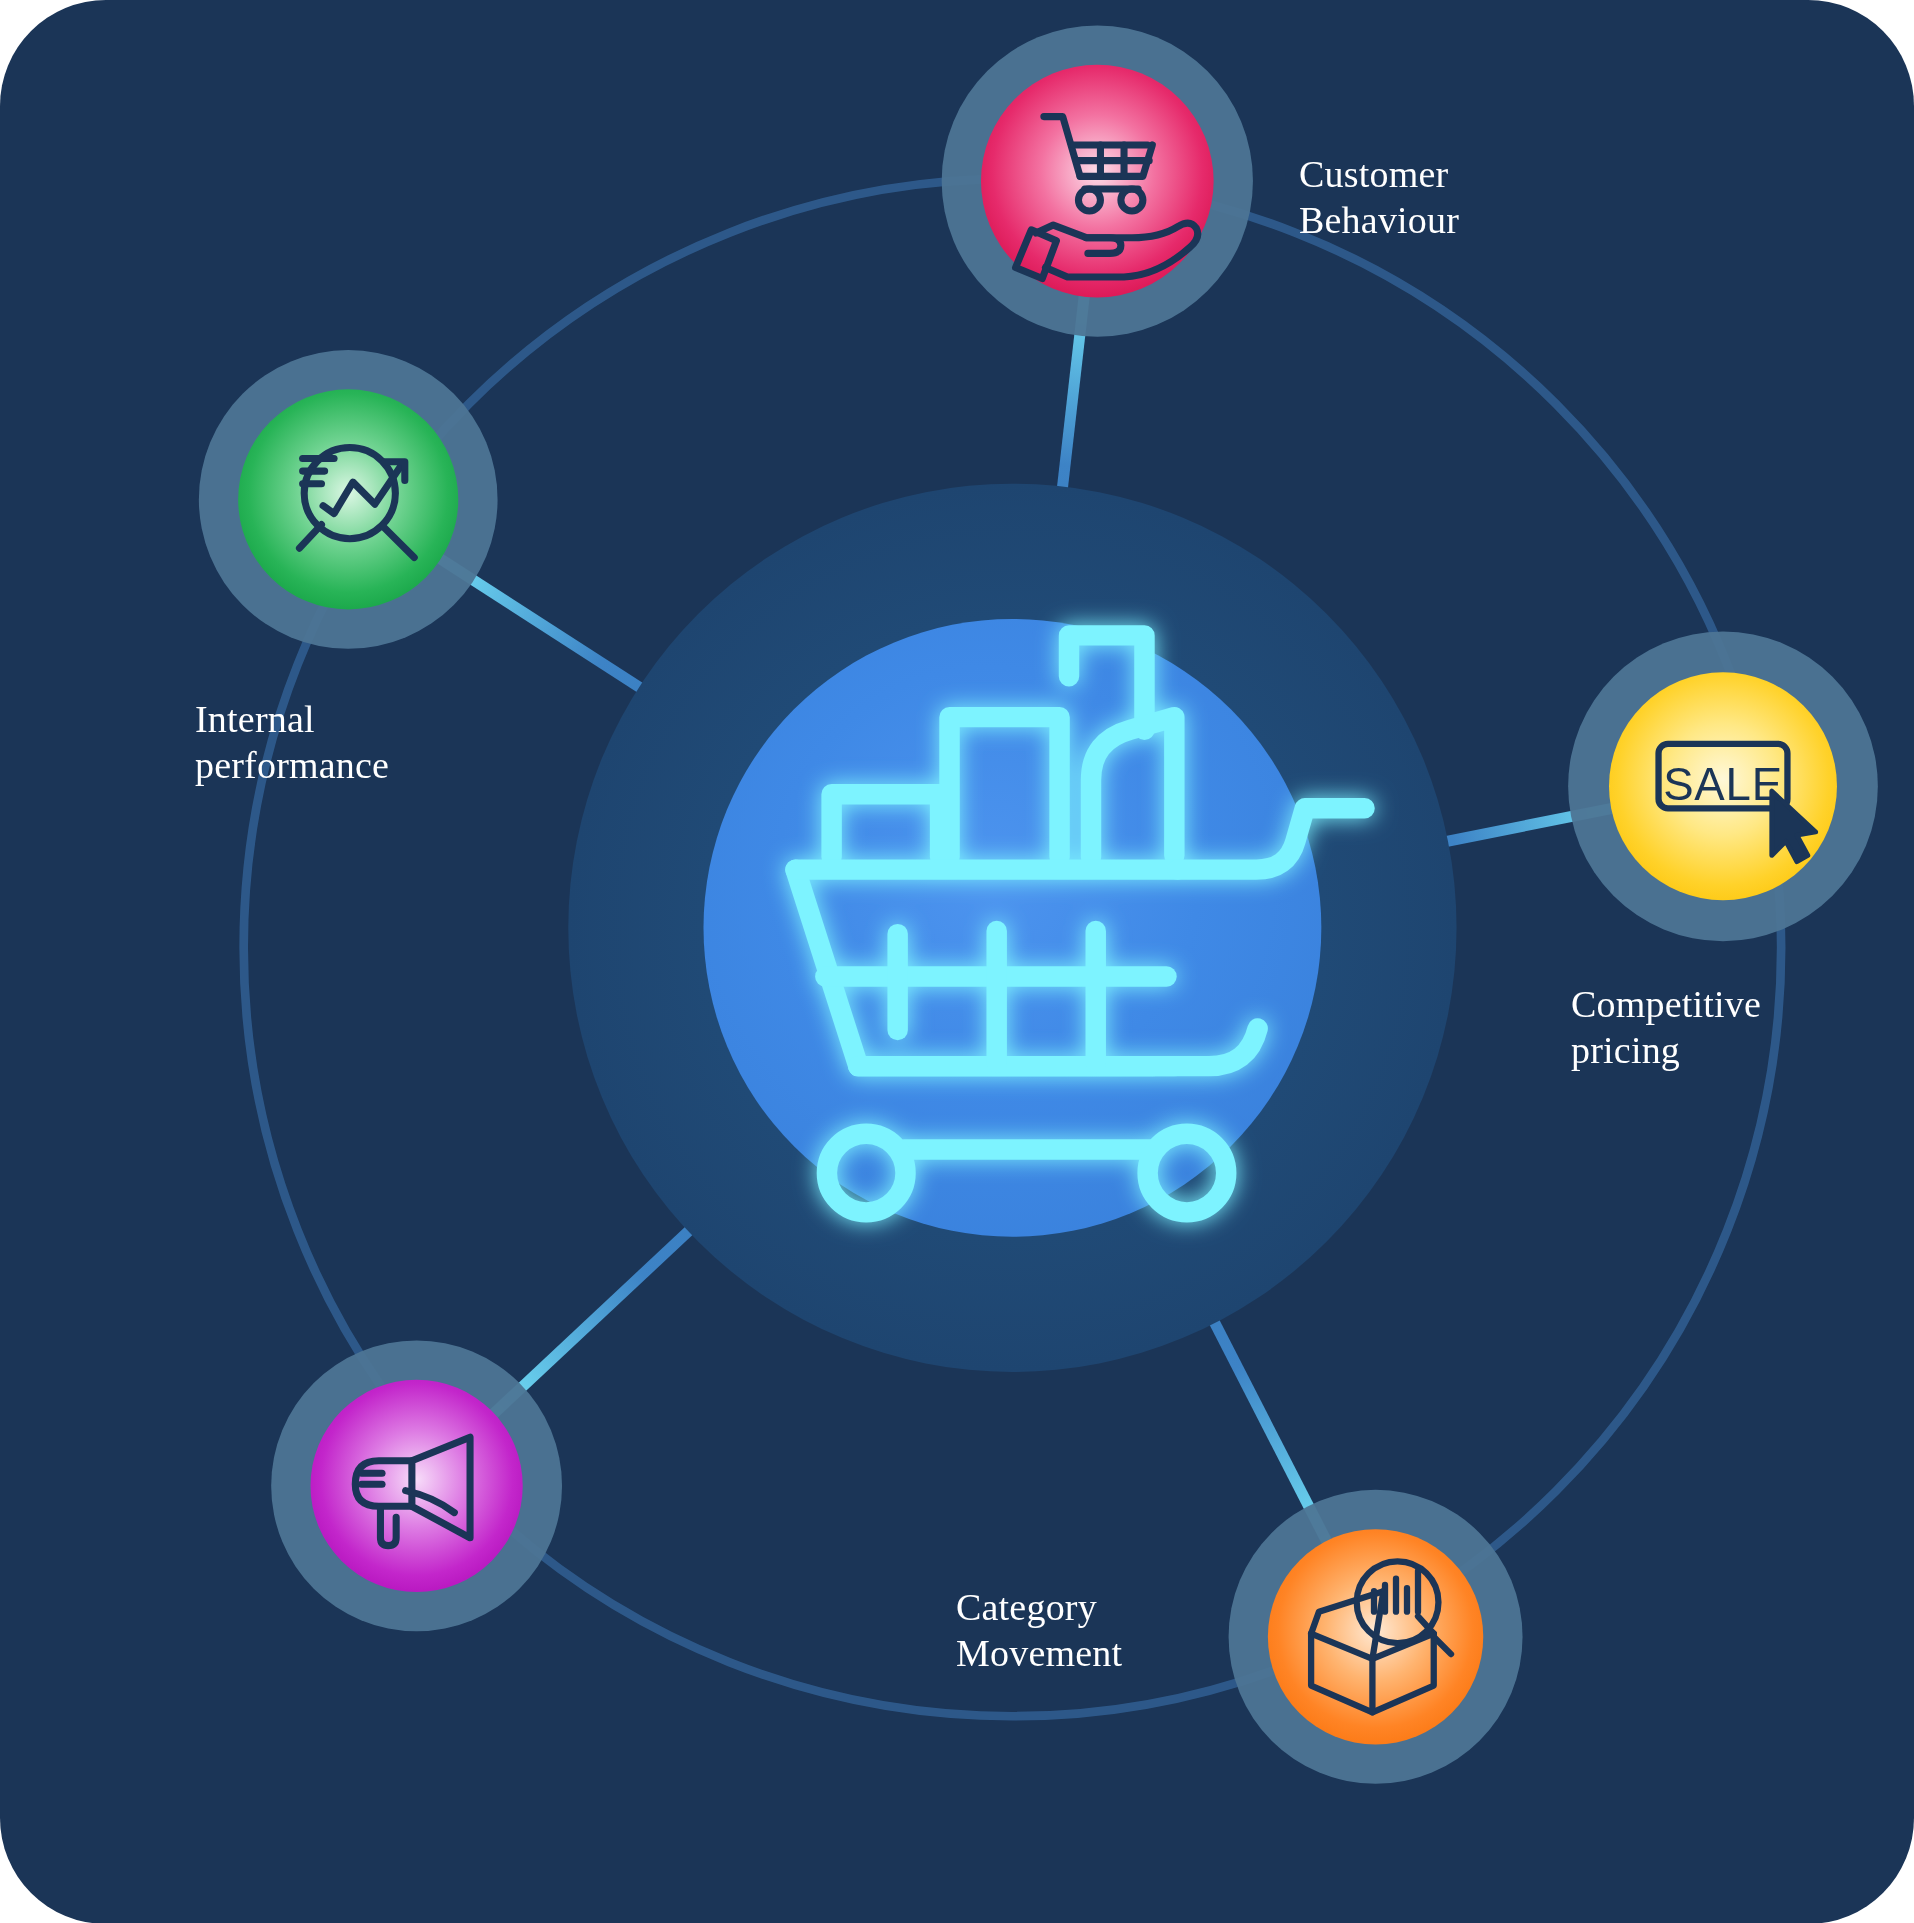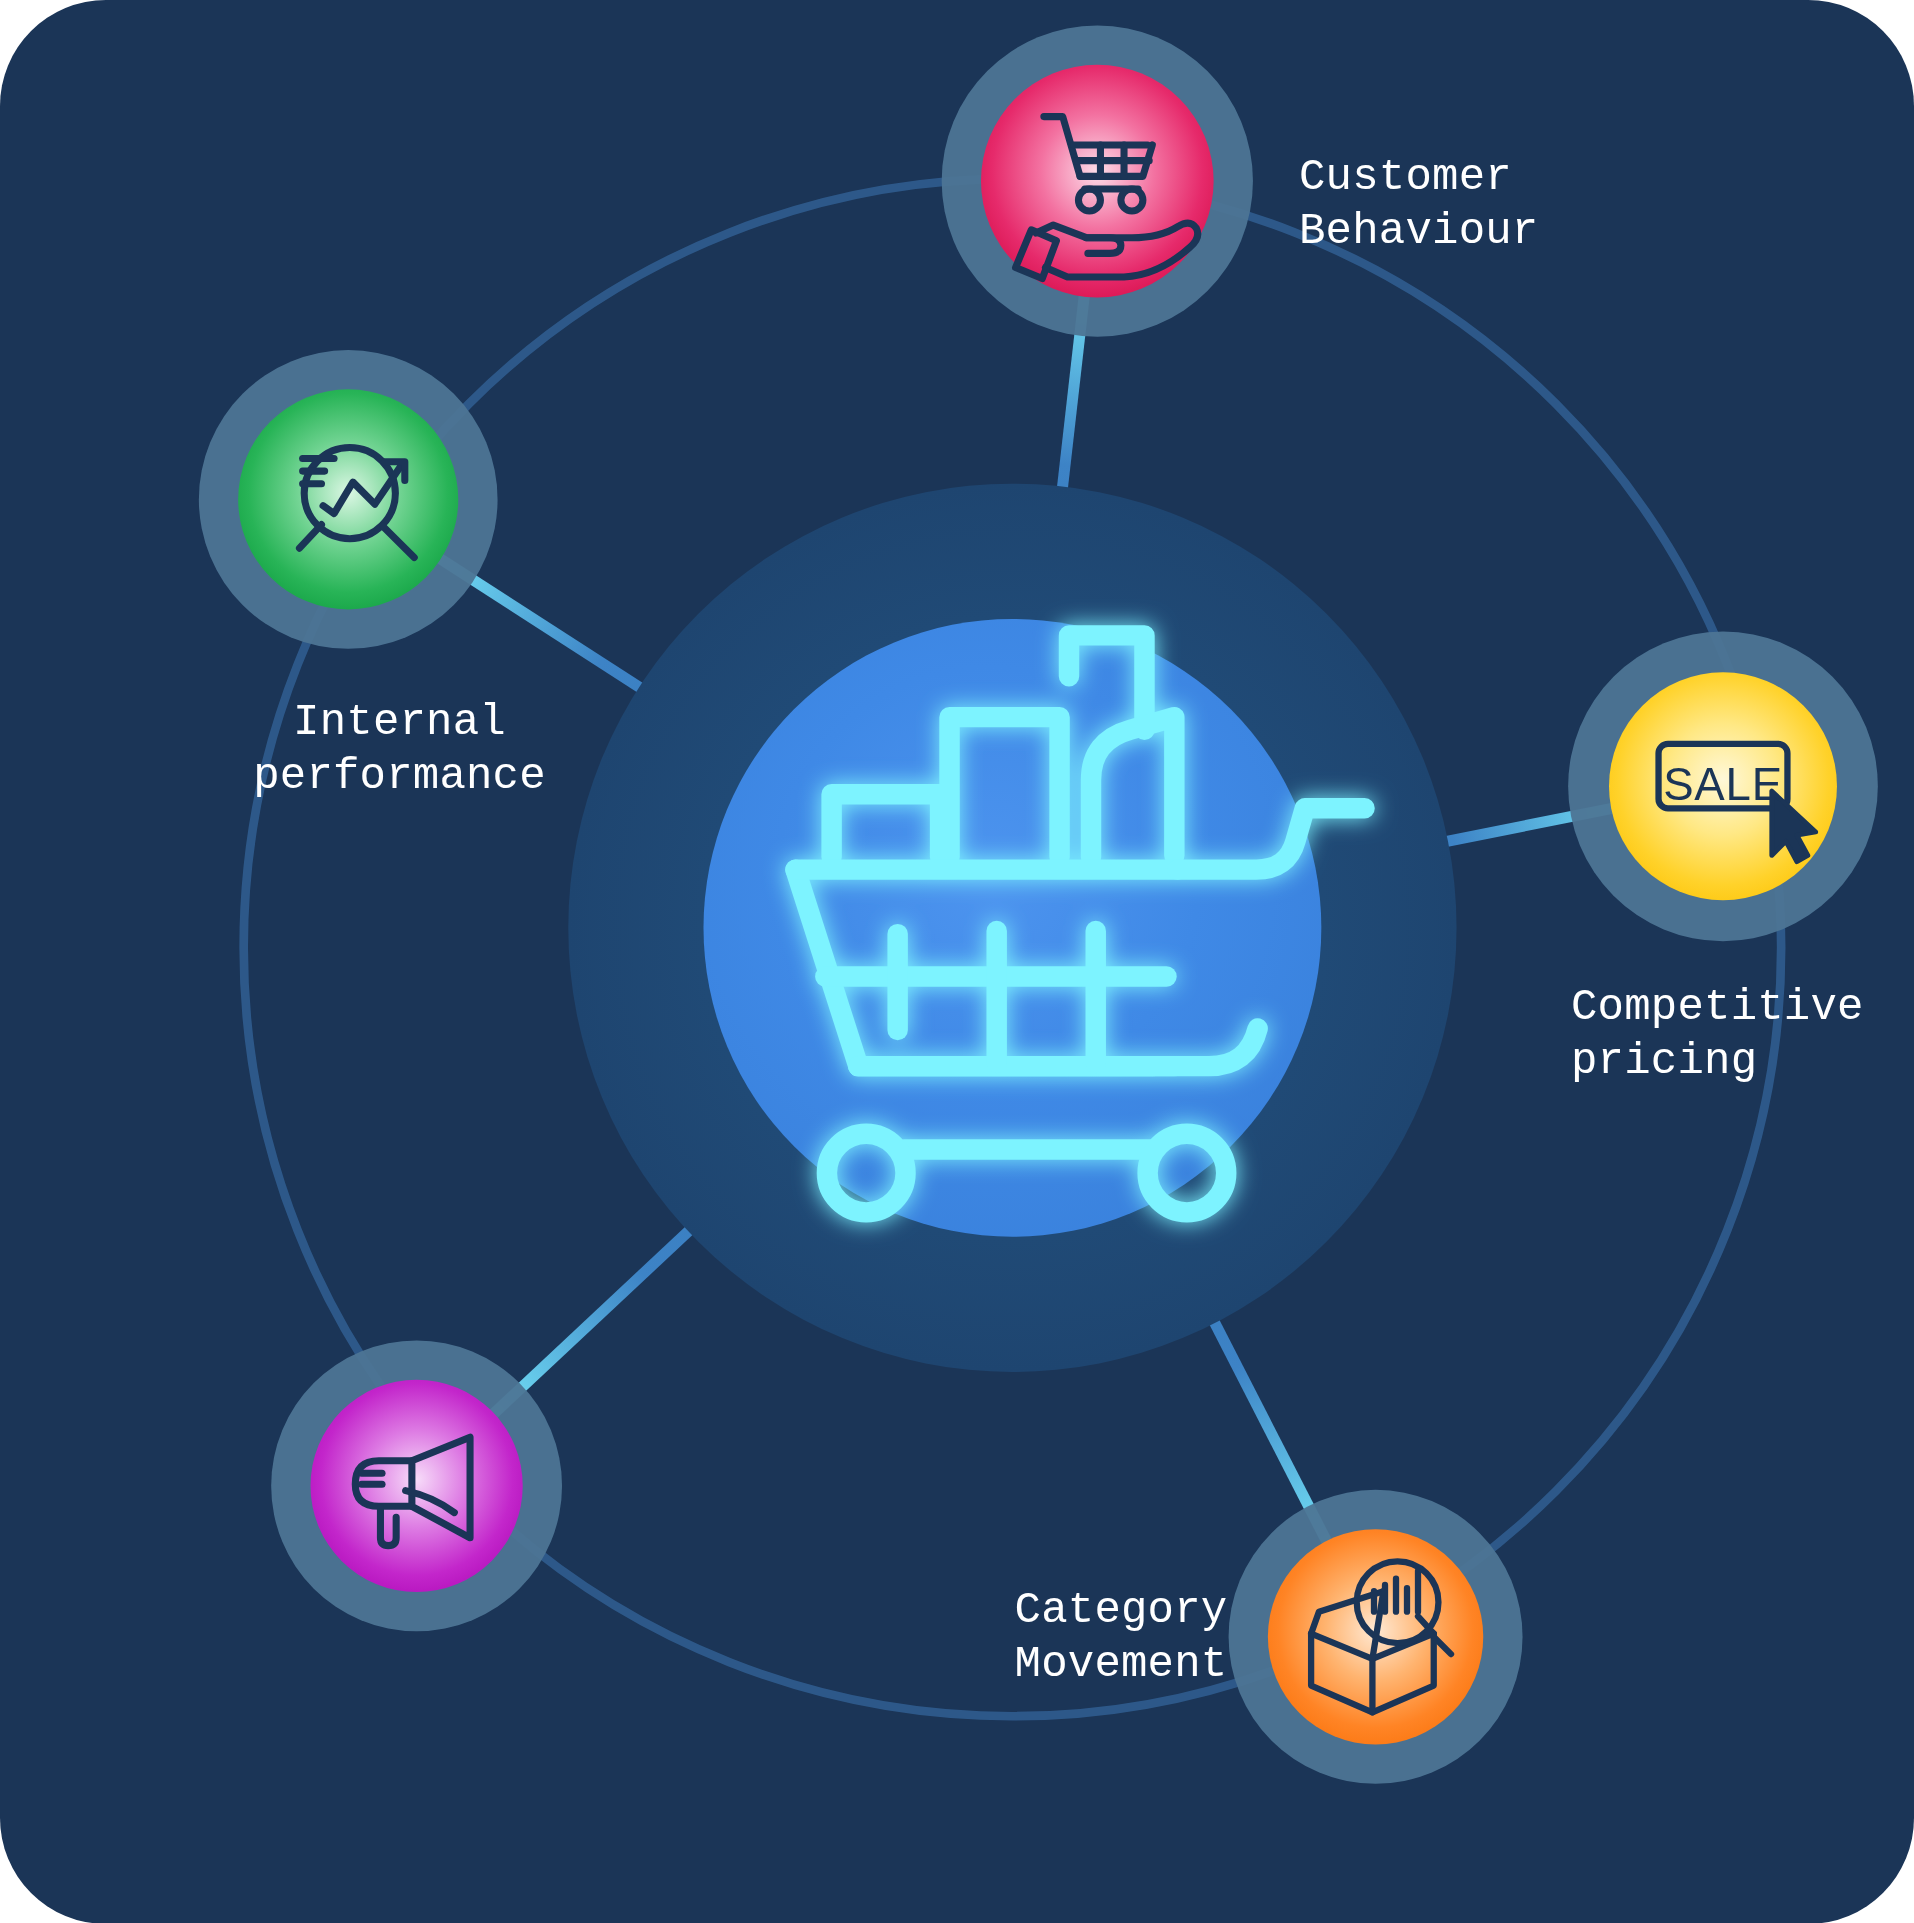--- a/index.html
+++ b/index.html
@@ -30,30 +30,30 @@
   svg.diagram {
     position: absolute;
     left: 0; top: 0;
     width: 1914px;
     height: 1924px;
     display: block;
   }
   .node-label {
     position: absolute;
     color: #ffffff;
-    font-family: Liberation Mono, monospace;
-    font-size: 44px;
+    font-family: Liberation Serif, serif;
+    font-size: 38px;
     line-height: 1.22;
     font-weight: 400;
     letter-spacing: 0.2px;
     white-space: pre-line;
     pointer-events: none;
   }
   .label-right  { text-align: left; }
-  .label-left   { text-align: center; }
+  .label-left   { text-align: left; }
 </style>
 </head>
 <body>
 
 <div id="stage">
   <div class="panel">
 
     <svg class="diagram" viewBox="0 0 2435 2447" xmlns="http://www.w3.org/2000/svg">
       <defs>
 

